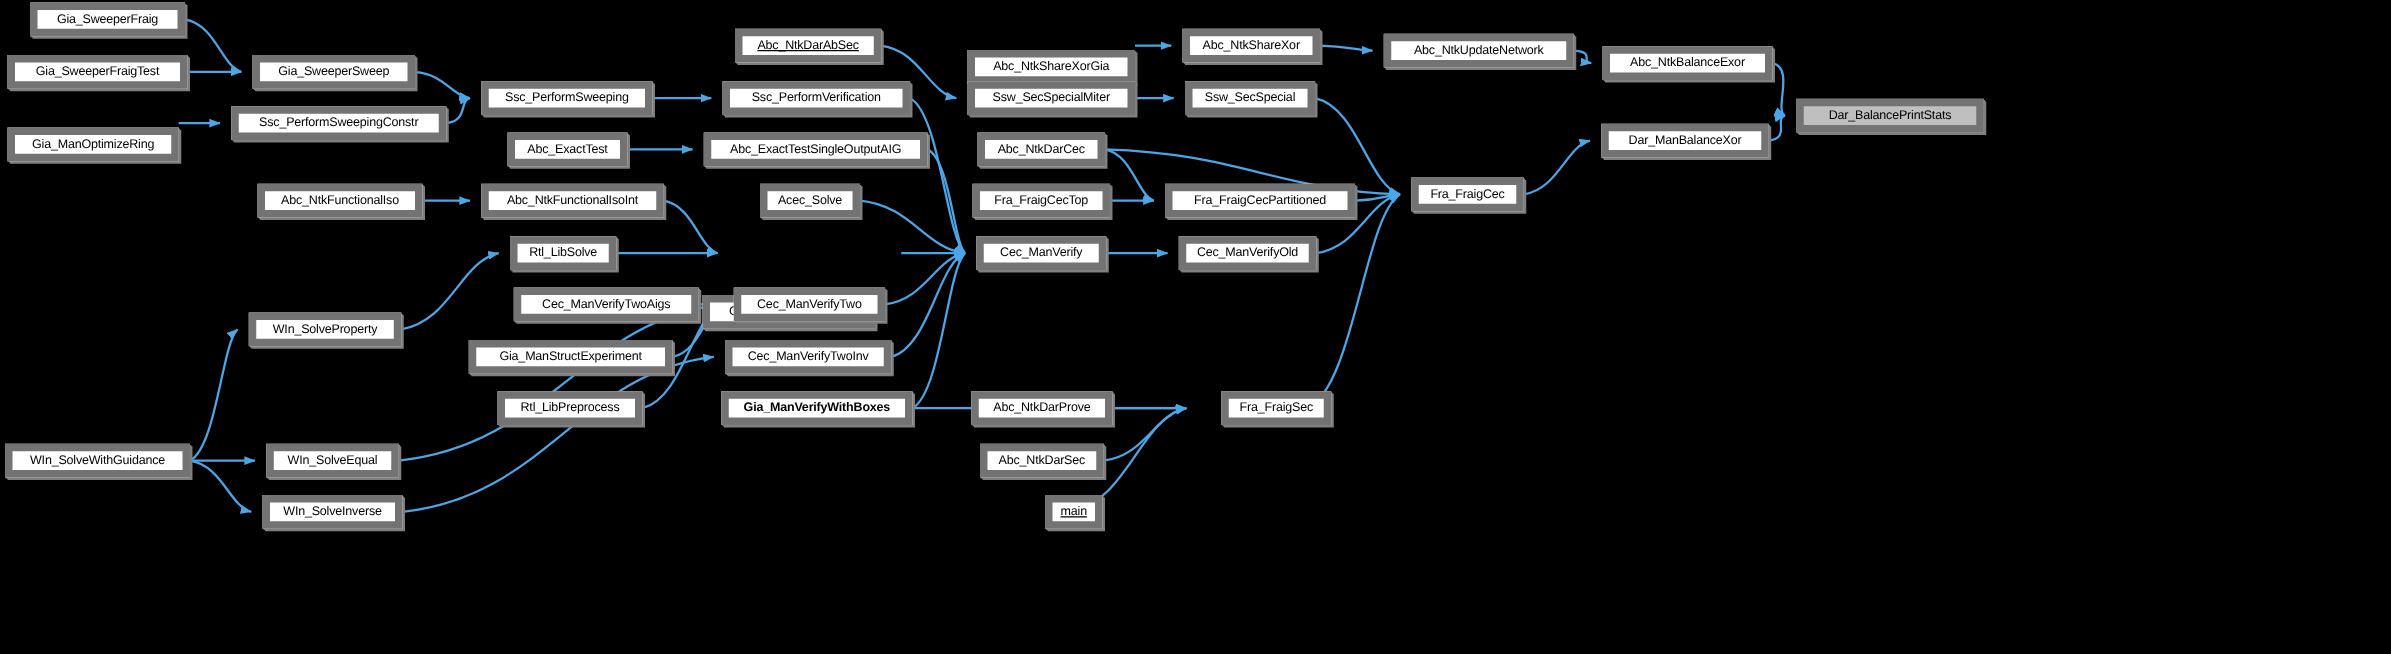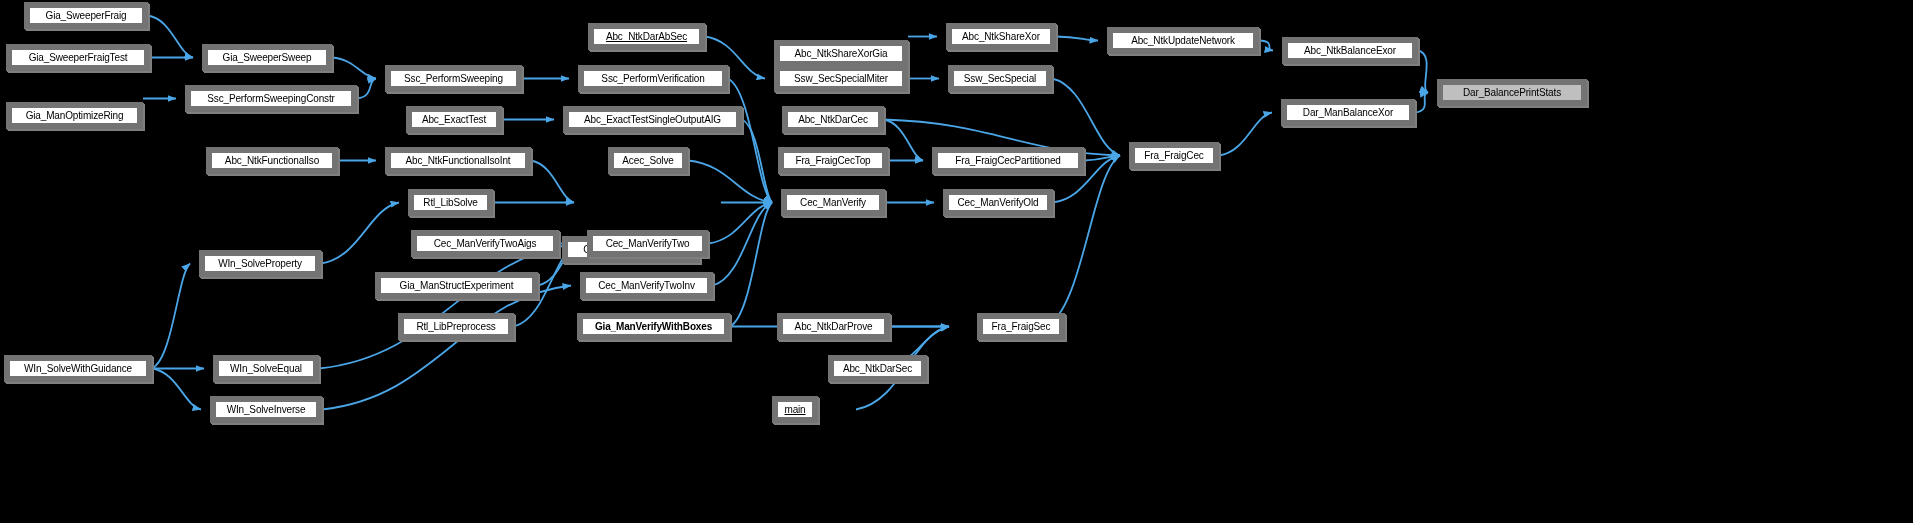--- a/index.html
+++ b/index.html
@@ -135,17 +135,17 @@
       <div class="node" style="left: 587px; top: 230px; width: 121px; height: 27px;">Cec_ManVerifyTwo</div>
       <div class="node" style="left: 199px; top: 250px; width: 122px; height: 27px;">WIn_SolveProperty</div>
       <div class="node" style="left: 375px; top: 272px; width: 163px; height: 27px;">Gia_ManStructExperiment</div>
       <div class="node" style="left: 580px; top: 272px; width: 133px; height: 27px;">Cec_ManVerifyTwoInv</div>
       <div class="node" style="left: 398px; top: 313px; width: 116px; height: 27px;">Rtl_LibPreprocess</div>
       <div class="node" style="left: 577px; top: 313px; width: 153px; height: 27px; font-weight: bold;">Gia_ManVerifyWithBoxes</div>
       <div class="node" style="left: 777px; top: 313px; width: 113px; height: 27px;">Abc_NtkDarProve</div>
       <div class="node" style="left: 950px; top: 313px; width: 88px; height: 27px; margin-left: 27px;">Fra_FraigSec</div>
       <div class="node" style="left: 4px; top: 355px; width: 148px; height: 27px;">WIn_SolveWithGuidance</div>
       <div class="node" style="left: 213px; top: 355px; width: 106px; height: 27px;">WIn_SolveEqual</div>
-      <div class="node" style="left: 784px; top: 355px; width: 99px; height: 27px; margin-left: 44px;">Abc_NtkDarSec</div>
-      <div class="node" style="left: 772px; top: 396px; width: 46px; height: 27px; text-decoration: underline;">main</div>
+      <div class="node" style="left: 784px; top: 355px; width: 99px; height: 27px;">Abc_NtkDarSec</div>
+      <div class="node" style="left: 836px; top: 396px; width: 46px; height: 27px; text-decoration: underline;">main</div>
       <div class="node" style="left: 210px; top: 396px; width: 112px; height: 27px;">WIn_SolveInverse</div>
     </div>
 </div>
 
 </body></html>

